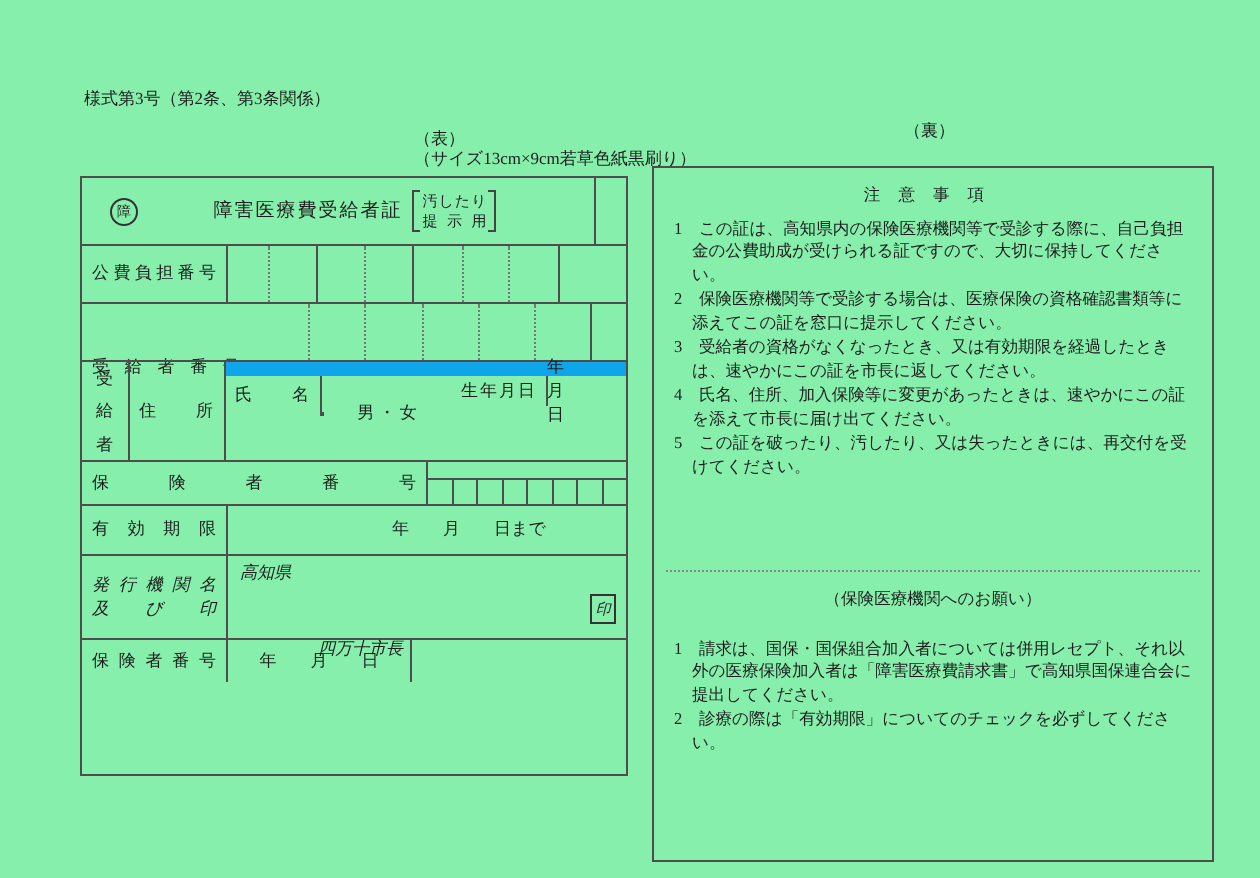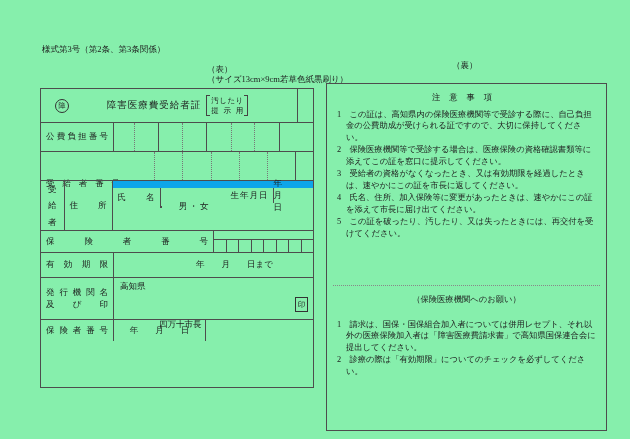--- a/index.html
+++ b/index.html
@@ -70,21 +70,21 @@
   #row-hokensha{height:22px;}
   #row-hokensha .labelcell{width:173px;}
   #hok-right{flex:1;display:flex;flex-direction:column;}
   #hok-top{height:8px;border-bottom:1px solid #4d4d4d;}
   #hok-cells{flex:1;display:flex;}
   #hok-cells .dcell{flex:1;}
 
   #row-yuko{height:25px;}
   #yuko-content{flex:1;display:flex;flex-direction:column;justify-content:center;padding-left:82px;line-height:1.35;}
 
-  #row-issuer{height:42px;position:relative;}
+  #row-issuer{height:42px;position:relative;font-style:italic;}
   #issuer-content{flex:1;position:relative;}
   #issuer-pref{position:absolute;left:6px;top:3px;}
   #issuer-mayor{position:absolute;left:45px;top:41px;text-align:center;}
   #seal-box{position:absolute;right:5px;top:19px;width:11px;height:13px;border:1px solid #333;
     font-size:7.5px;display:flex;align-items:center;justify-content:center;}
 
   #row-kofu{height:22px;}
   #kofu-date{width:92px;box-sizing:border-box;border-right:1px solid #4d4d4d;
     display:flex;align-items:center;justify-content:center;}
   #kofu-notice{flex:1;display:flex;align-items:center;padding:0 8px 0 6px;justify-content:space-between;}

